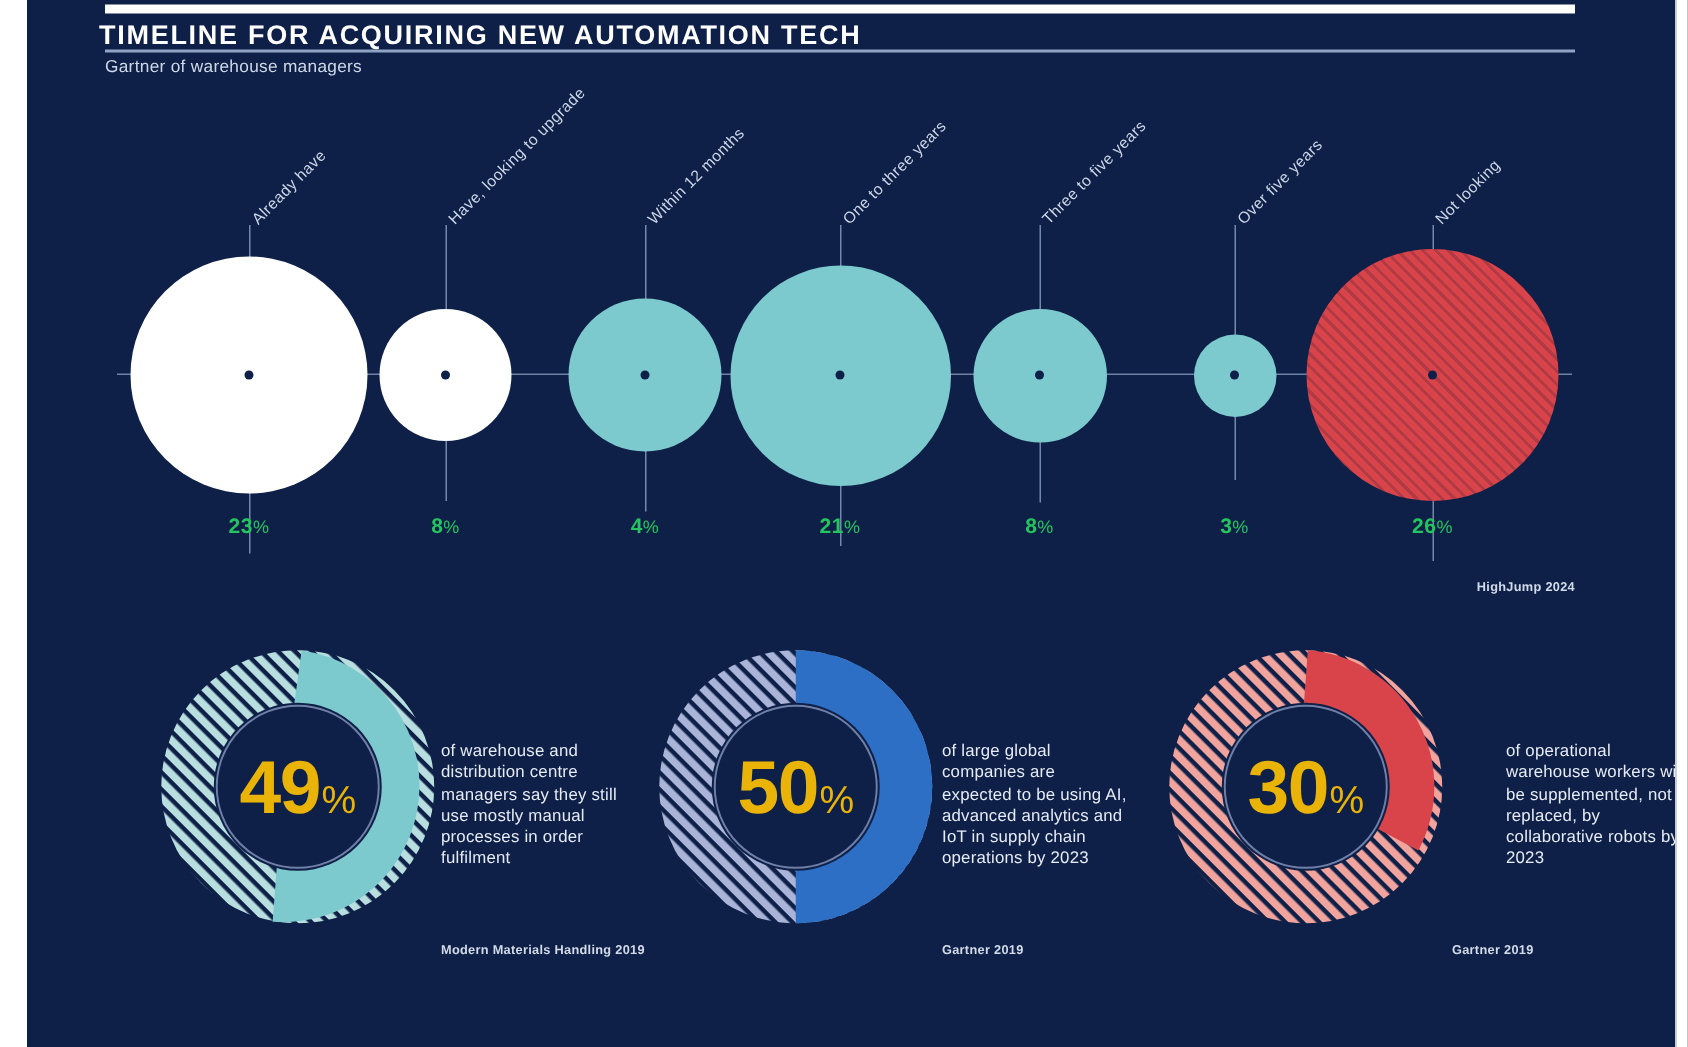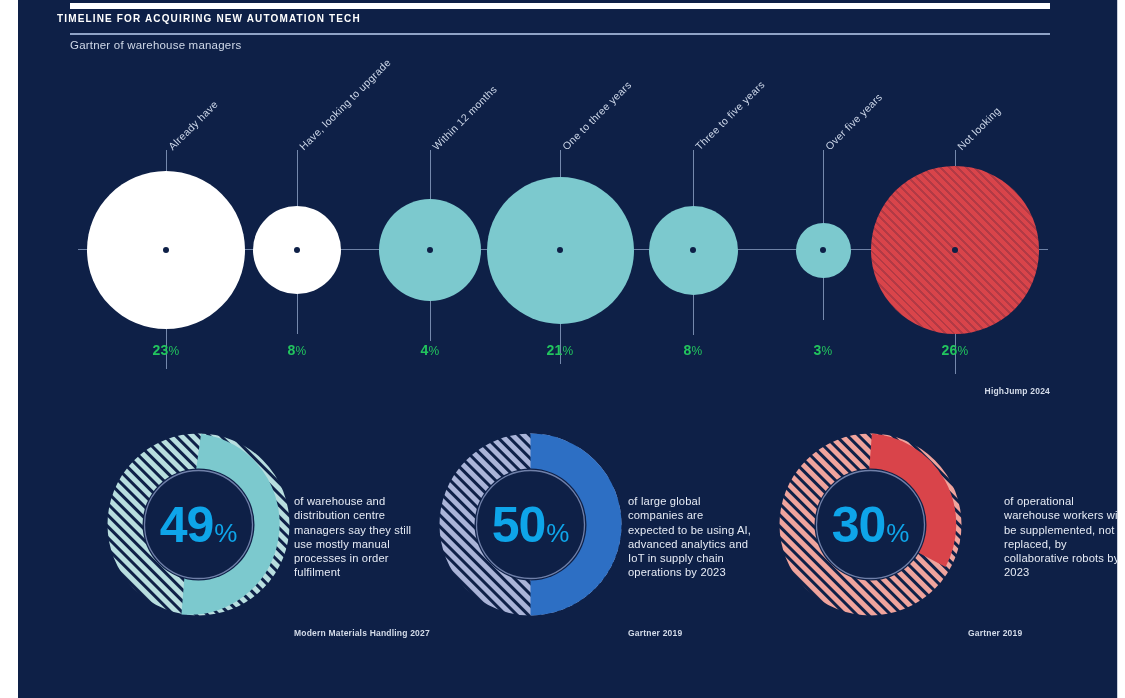--- a/index.html
+++ b/index.html
@@ -38,22 +38,22 @@
     position:absolute;left:1117px;top:0;width:1px;height:698px;
     background:#c9cfdb;
   }
 
   
   .topbar{
     position:absolute;left:52px;top:3px;width:980px;height:6px;
     background:#ffffff;
   }
   .title{
-    position:absolute;left:39px;top:13px;
-    color:#ffffff;font-size:10px;font-weight:bold;
+    position:absolute;left:48px;top:13px;
+    color:#ffffff;font-size:18px;font-weight:bold;
     letter-spacing:1.15px;
   }
   .rule{
     position:absolute;left:52px;top:33px;width:980px;height:2px;
     background:#8fa3c6;
   }
   .subtitle{
     position:absolute;left:52px;top:39px;
     color:#cfd8e8;font-size:11.5px;letter-spacing:.2px;
   }
@@ -91,21 +91,21 @@
     color:#d3dbe9;font-size:8.5px;font-weight:bold;letter-spacing:.2px;
   }
 
   
   .donut-row{position:absolute;left:0;top:432px;width:1099px;height:230px;}
   .donut-block{position:absolute;top:0;}
   .donut{position:absolute;left:0;top:0;width:185px;height:185px;}
   .donut svg{display:block;}
   .donut-center{
     position:absolute;left:50%;top:50%;transform:translate(-50%,-50%);
-    color:#0ea5e9;white-space:nowrap;display:flex;align-items:baseline;
+    color:#eab308;white-space:nowrap;display:flex;align-items:baseline;
   }
   .donut-center .num{font-size:50px;font-weight:bold;letter-spacing:-1px;line-height:1;}
   .donut-center .sym{font-size:26px;font-weight:normal;margin-left:1px;}
   .donut-text{
     position:absolute;top:62px;
     color:#e6ebf5;font-size:11.2px;line-height:14.3px;letter-spacing:.15px;
     width:125px;
   }
   .donut-source{
     position:absolute;top:196px;
@@ -187,21 +187,21 @@
             <path d="M 92.5 20.5 A 72 72 0 1 1 65.3 161.7" fill="none" stroke="#7cc9ce" stroke-width="38" stroke-dasharray="221.6 452.4" stroke-dashoffset="0"></path>
             <circle cx="92.5" cy="92.5" r="56" fill="#0e2047"></circle>
             <circle cx="92.5" cy="92.5" r="54" fill="none" stroke="#6f7fa8" stroke-width="1.3"></circle>
           </svg>
           <div class="donut-center">
             <span class="num">49</span>
             <span class="sym">%</span>
           </div>
         </div>
         <div class="donut-text" style="left:188px;">of warehouse and distribution centre managers say they still use mostly manual processes in order fulfilment</div>
-        <div class="donut-source" style="left:188px;">Modern Materials Handling 2027</div>
+        <div class="donut-source" style="left:188px;">Modern Materials Handling 2019</div>
       </div>
 
       <div class="donut-block" style="left:420px;">
         <div class="donut">
           <svg width="185" height="185" viewBox="0 0 185 185">
             <defs>
               <pattern id="hatch2" patternUnits="userSpaceOnUse" width="8" height="8" patternTransform="rotate(-45)">
                 <rect width="8" height="8" fill="#0e2047"></rect>
                 <rect width="5" height="8" fill="#aab4d8"></rect>
               </pattern>

